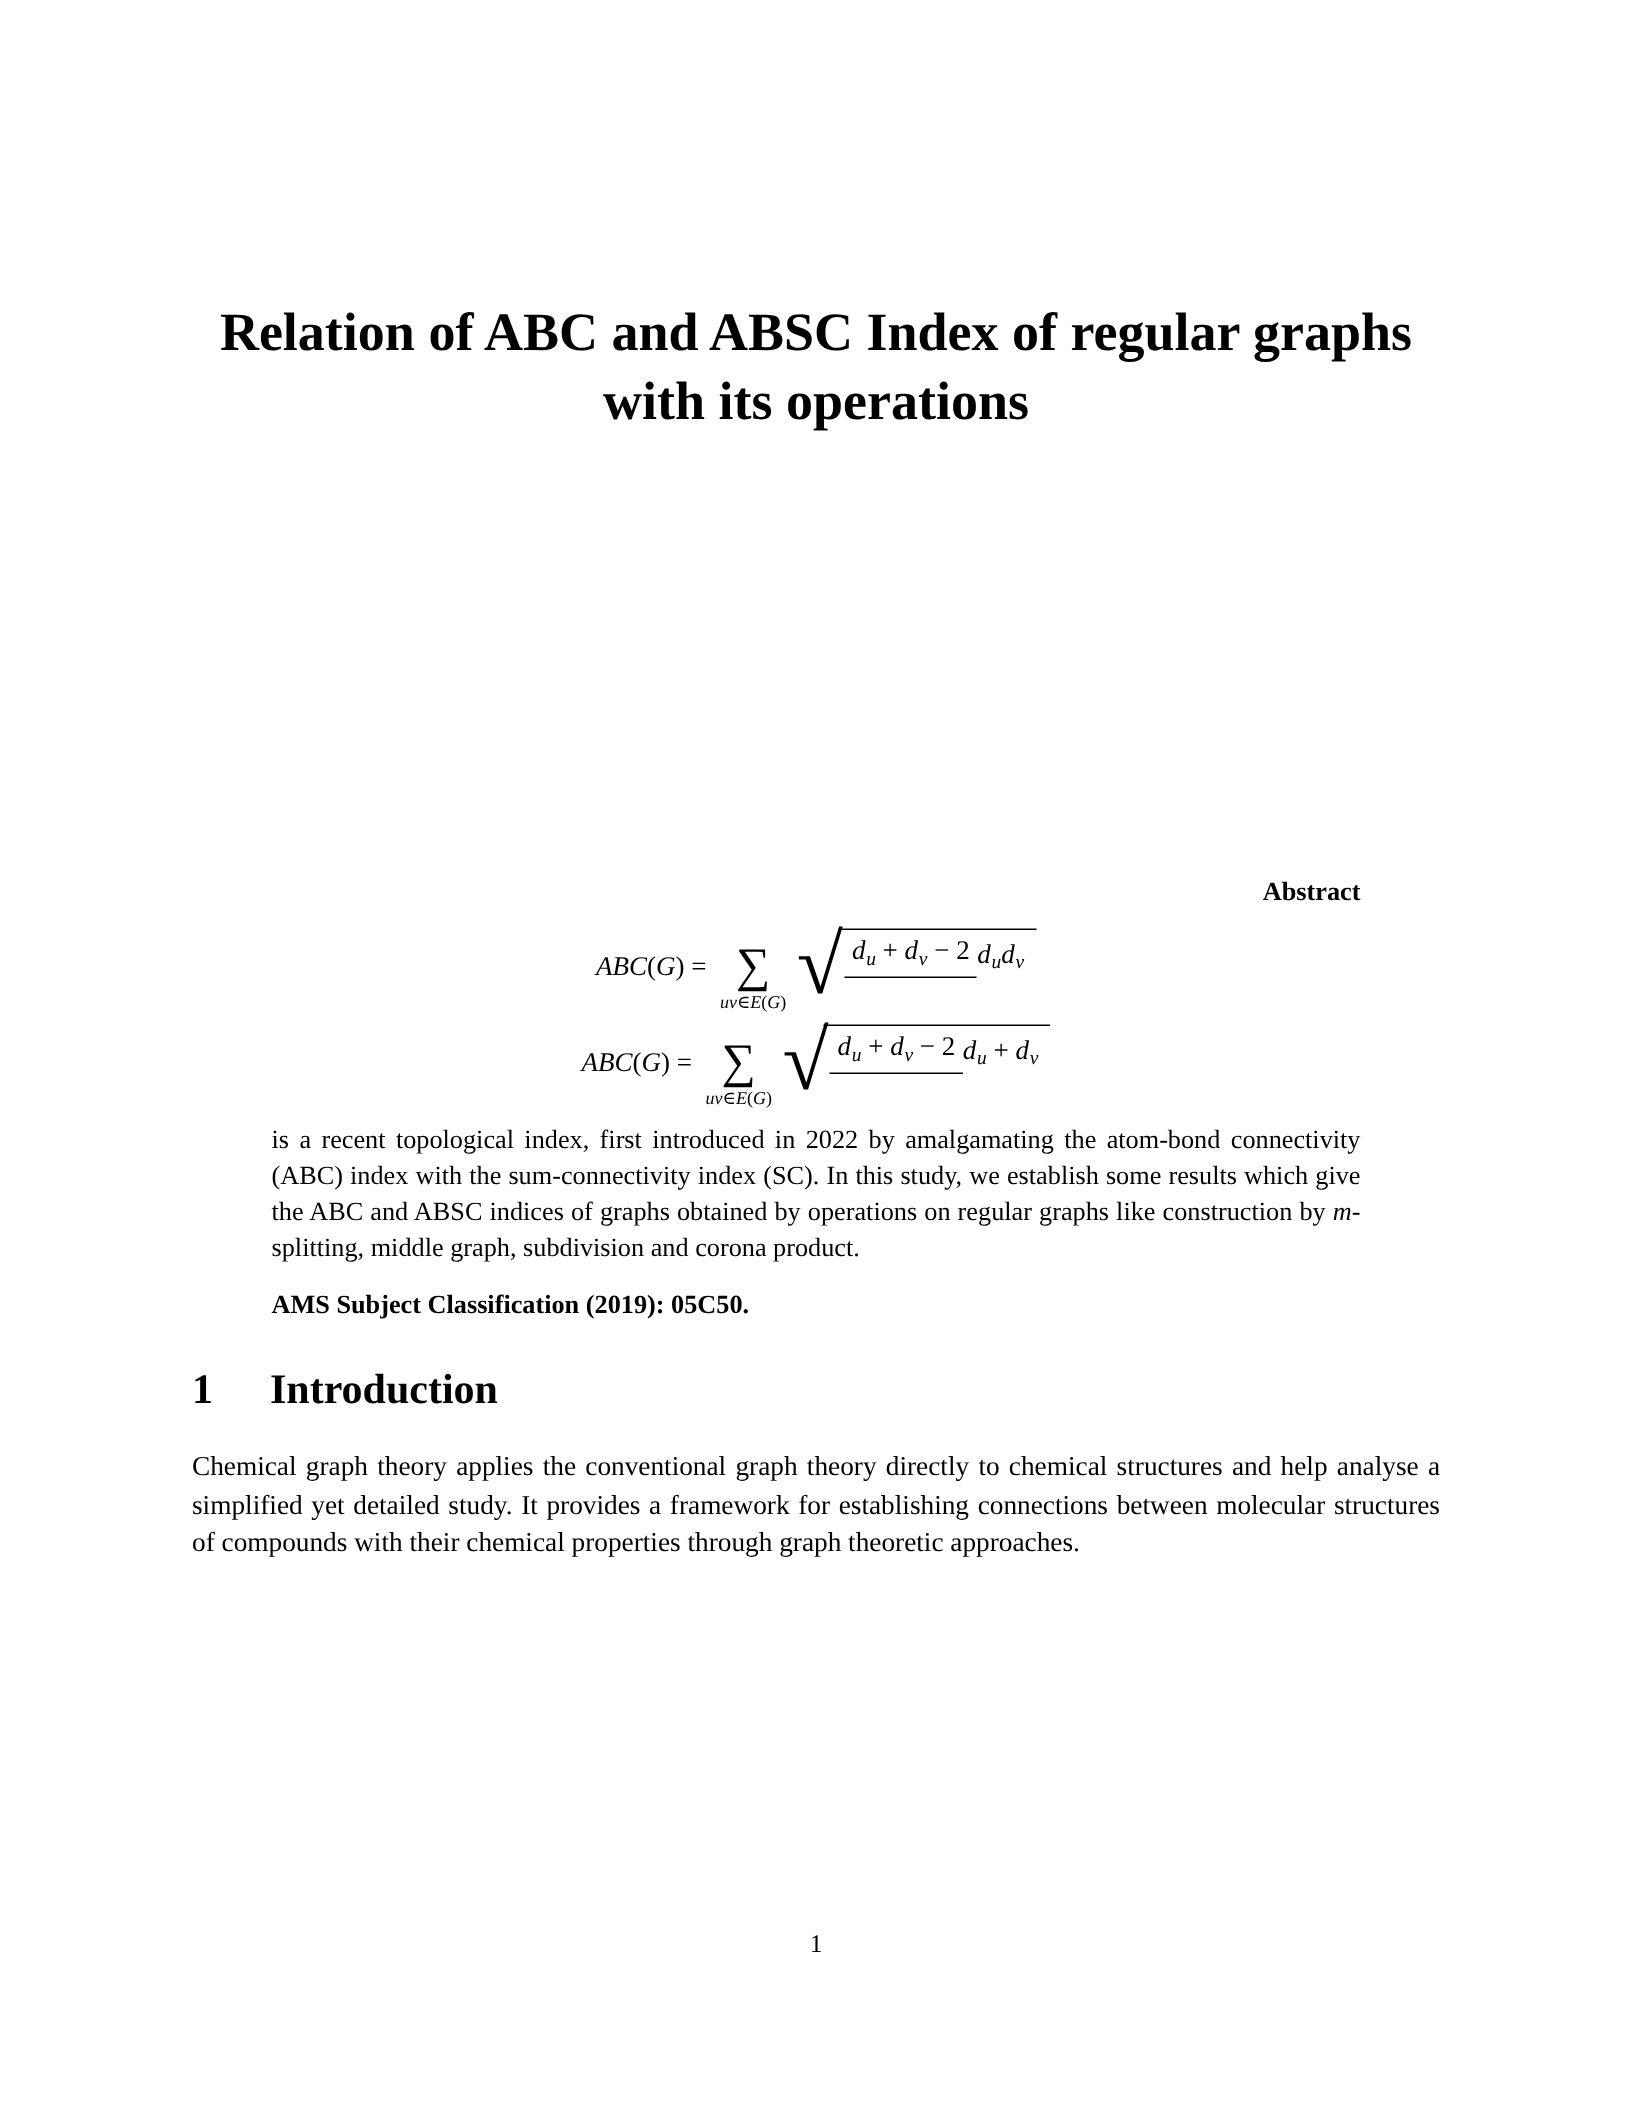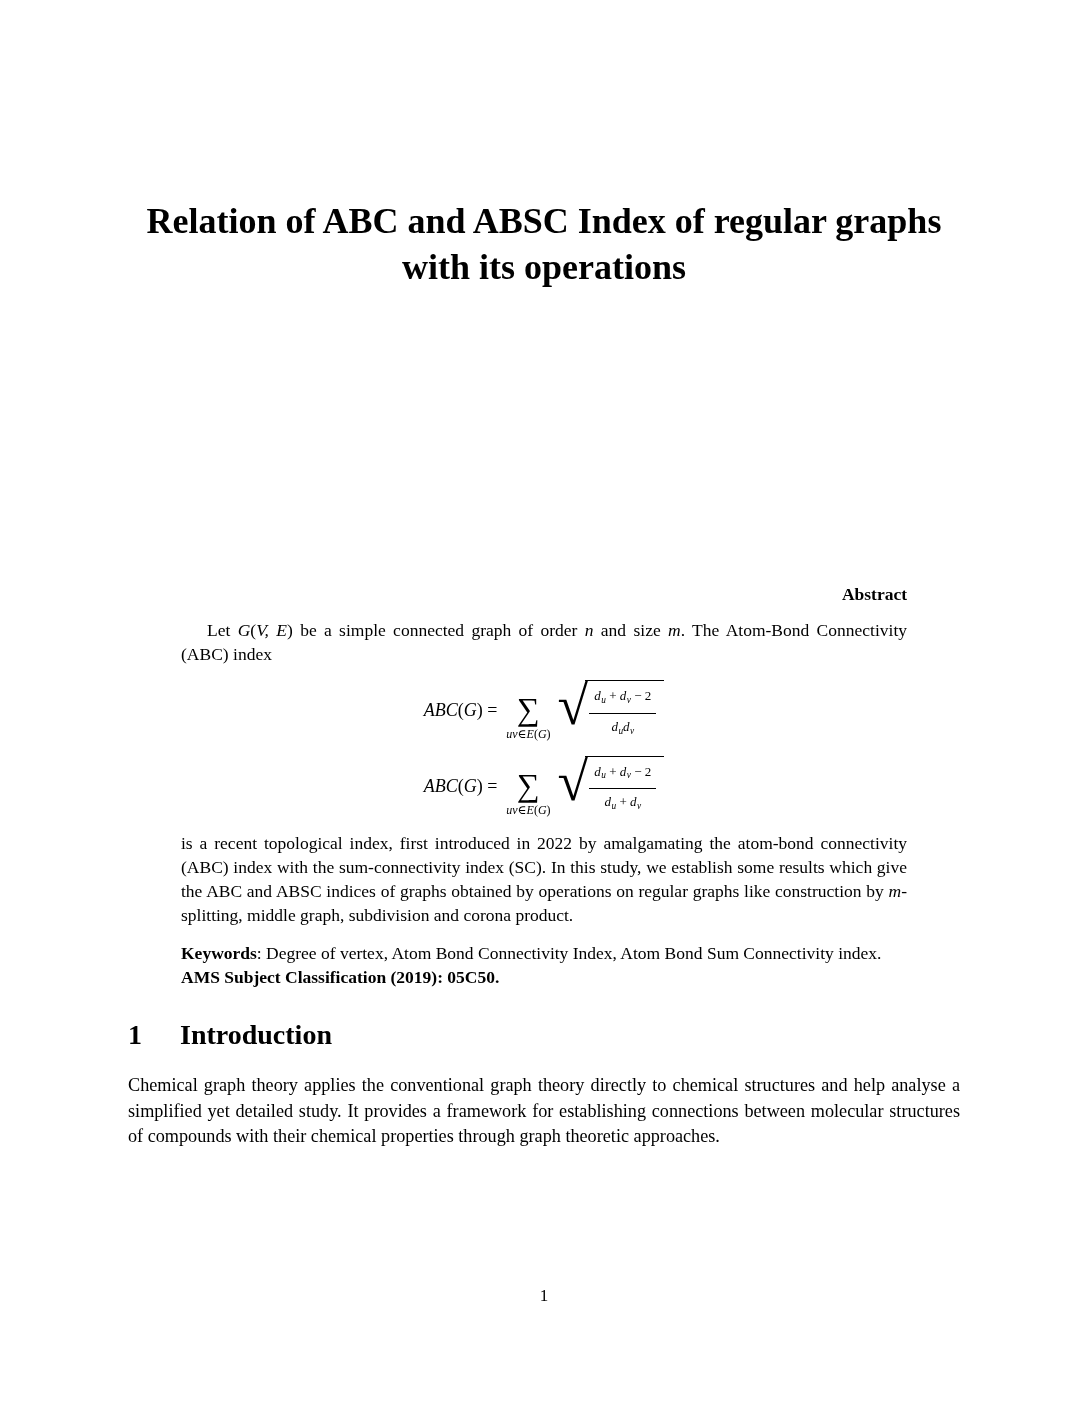--- a/index.html
+++ b/index.html
@@ -78,23 +78,22 @@
     font-weight: normal;
   }
   .sqrt-content {
     border-top: 1.6px solid #000;
     align-self: flex-start;
     margin-left: -3px;
     padding: 3px 8px 0 4px;
   }
   .frac {
     display: inline-flex;
-    flex-direction: column;
     align-items: center;
-    font-size: 13px;
+    font-size: 18px;
   }
   .frac .num {
     border-bottom: 1.3px solid #000;
     padding: 0 5px 2px 5px;
     line-height: 21px;
     white-space: nowrap;
   }
   .frac .den {
     padding-top: 2px;
     line-height: 21px;
@@ -130,21 +129,20 @@
 </head>
 <body>
 
 <div class="page">
 
   <h1 class="title">Relation of ABC and ABSC Index of regular graphs with its operations</h1>
 
   <div class="abstract">
     <div class="abstract-heading">Abstract</div>
 
-    <p class="abs-p indent-first"><span>Let </span><span class="it">G</span><span>(</span><span class="it">V, E</span><span>) be a simple connected graph of order </span><span class="it">n</span><span> and size </span><span class="it">m</span><span>.  The Atom-Bond Connectivity (ABC) index</span></p>
 
     <div class="formula">
       <span class="f-lhs"><span class="it">ABC</span><span>(</span><span class="it">G</span><span>) =</span></span>
       <span class="sum">
         <span class="sigma">∑</span>
         <span class="sum-sub"><span class="it">uv</span><span>∈</span><span class="it">E</span><span>(</span><span class="it">G</span><span>)</span></span>
       </span>
       <span class="sqrt">
         <span class="radical">√</span>
         <span class="sqrt-content">
@@ -170,21 +168,20 @@
             <span class="num"><span class="it">d</span><span class="it sub">u</span><span> + </span><span class="it">d</span><span class="it sub">v</span><span> − 2</span></span>
             <span class="den"><span class="it">d</span><span class="it sub">u</span><span> + </span><span class="it">d</span><span class="it sub">v</span></span>
           </span>
         </span>
       </span>
     </div>
 
     <p class="abs-p"><span>is a recent topological index, first introduced in 2022 by amalgamating the atom-bond connectivity (ABC) index with the sum-connectivity index (SC). In this study, we establish some results which give the ABC and ABSC indices of graphs obtained by operations on regular graphs like construction by </span><span class="it">m</span><span>-splitting, middle graph, subdivision and corona product.</span></p>
 
     <div class="keywords-block">
-      <p class="abs-p"><span class="kw-label">Keywords</span><span>: Degree of vertex, Atom Bond Connectivity Index, Atom Bond Sum Connectivity index.</span></p>
       <p class="ams">AMS Subject Classification (2019): 05C50.</p>
     </div>
   </div>
 
   <div class="section-heading">
     <span class="sec-num">1</span>
     <span>Introduction</span>
   </div>
 
   <p class="intro-p">Chemical graph theory applies the conventional graph theory directly to chemical structures and help analyse a simplified yet detailed study. It provides a framework for establishing connections between molecular structures of compounds with their chemical properties through graph theoretic approaches.</p>

